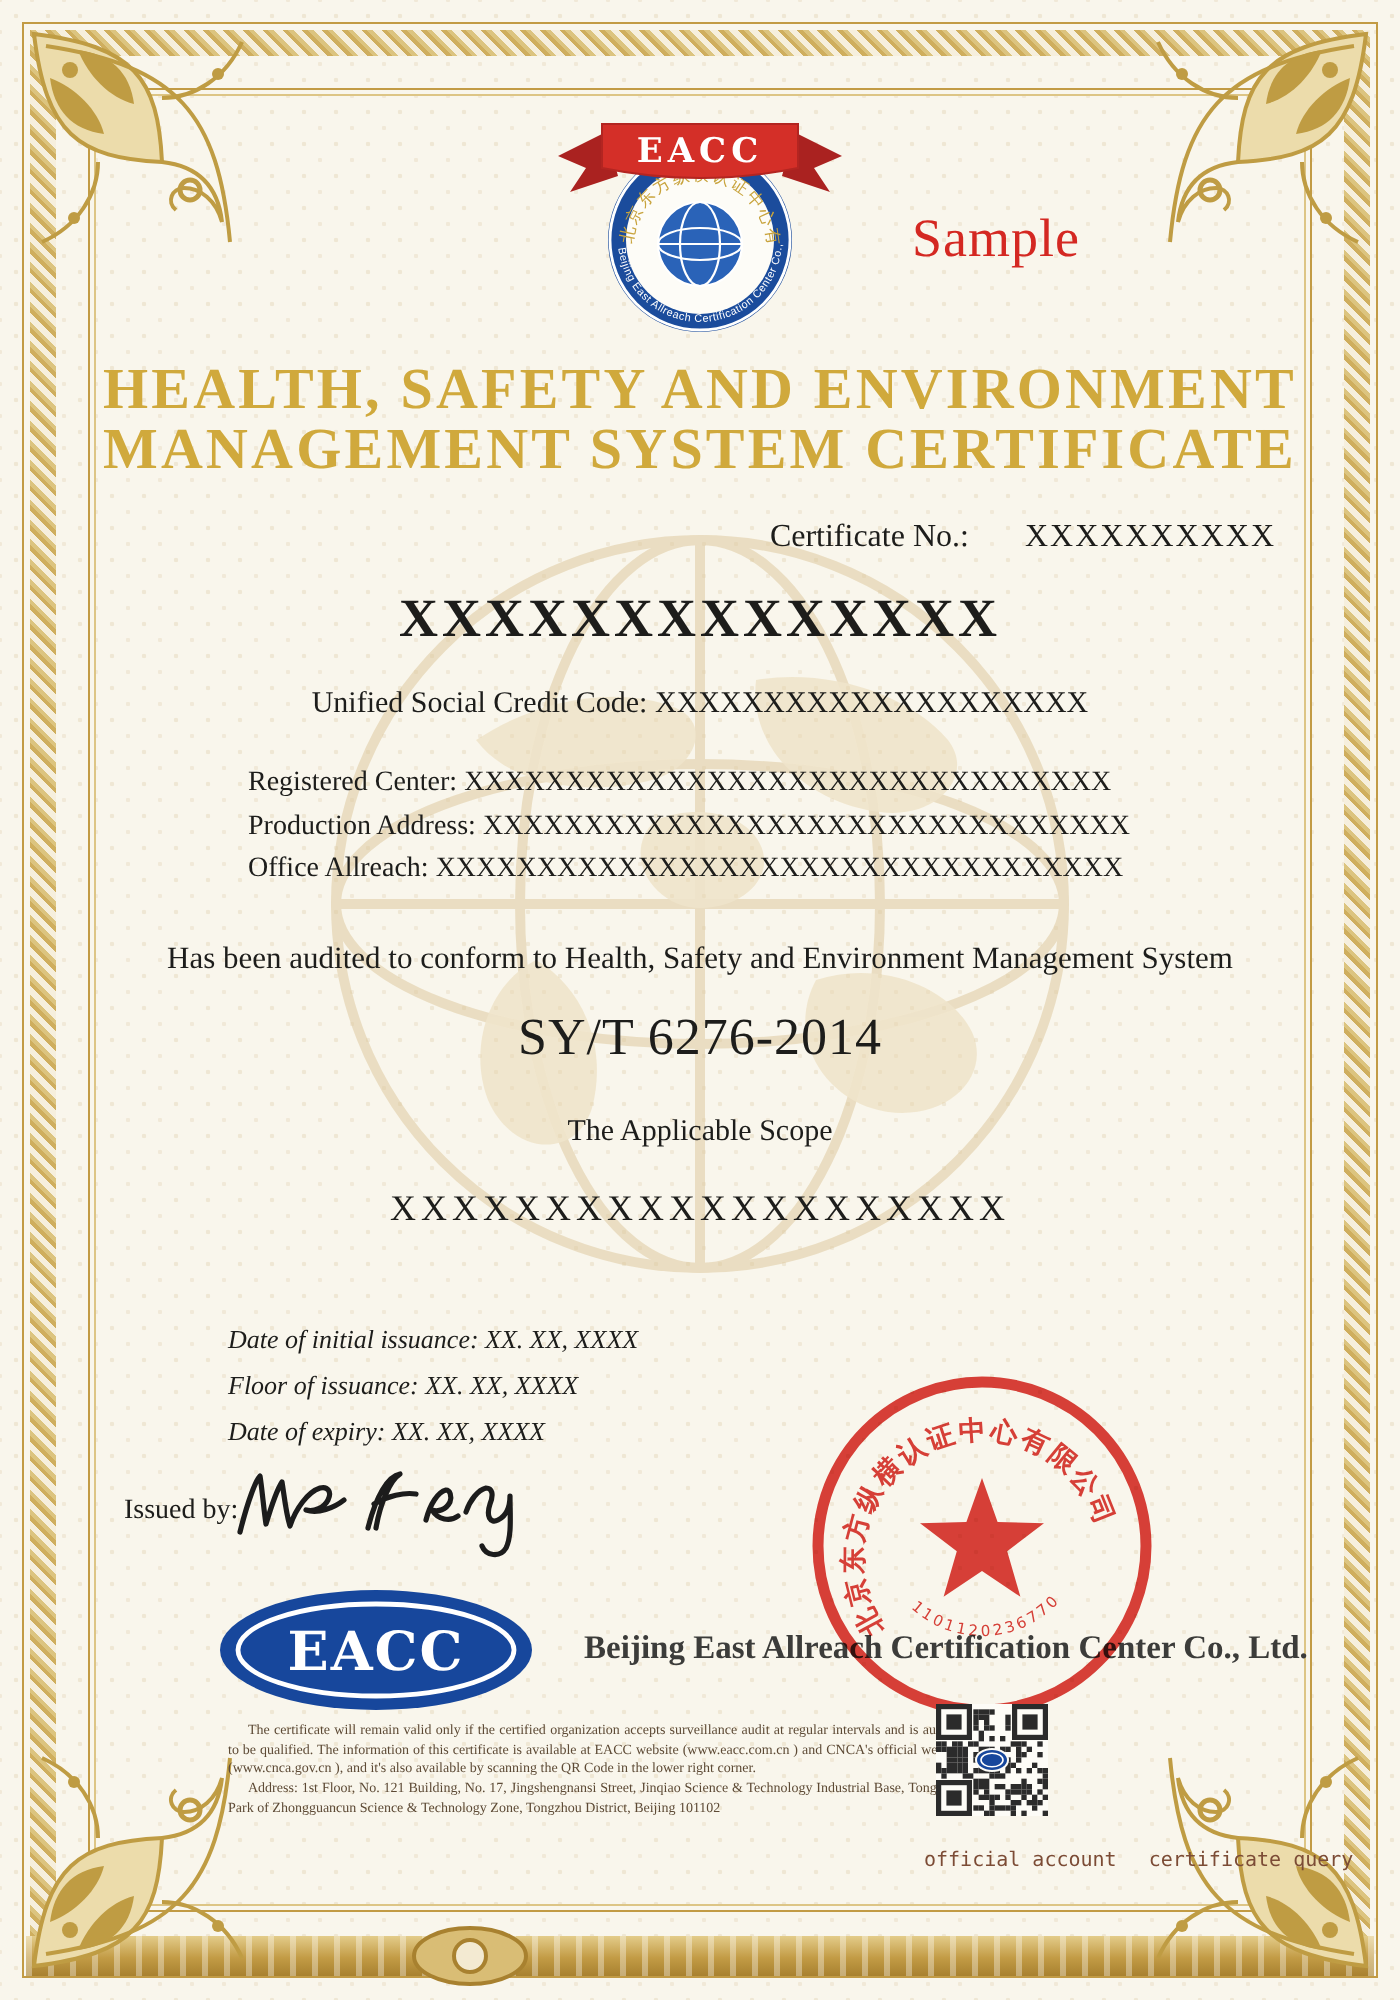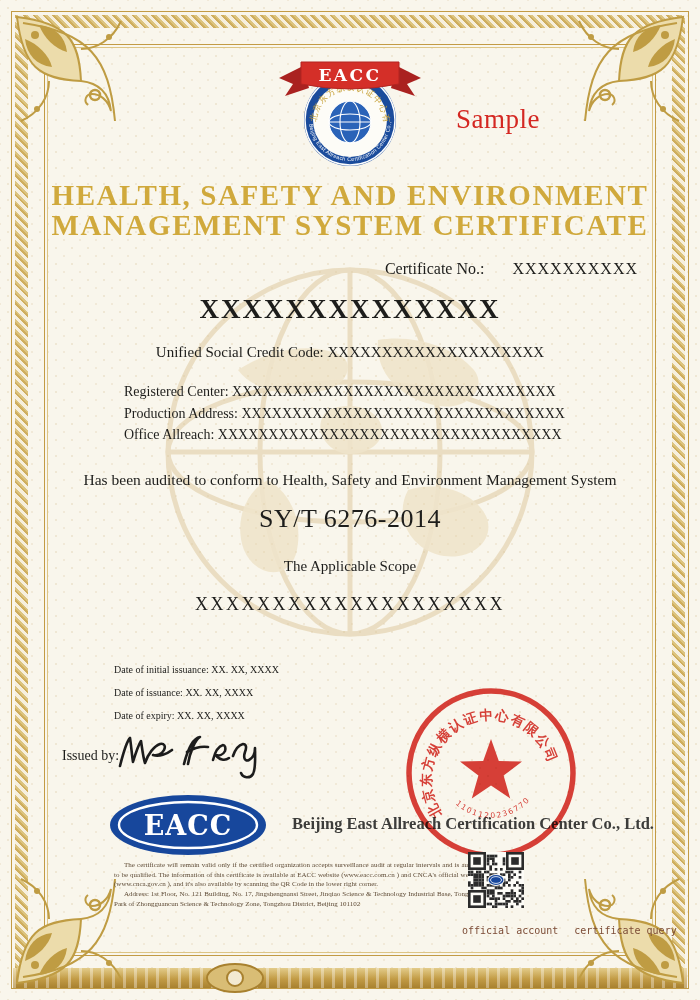--- a/index.html
+++ b/index.html
@@ -39,21 +39,21 @@
   .title{top:180px;font-weight:bold;color:#d0a93c;font-size:29px;letter-spacing:1.6px;line-height:30px;}
   .certno{top:260px;right:62px;font-size:16px;}
   .certno .val{margin-left:28px;letter-spacing:1px;}
   .orgname{top:294px;font-size:27px;font-weight:bold;letter-spacing:2px;}
   .creditcode{top:344px;font-size:15px;}
   .addresses{left:124px;top:381px;font-size:14px;line-height:21.5px;white-space:nowrap;}
   .audit{top:471px;font-size:15.5px;}
   .standard{top:504px;font-size:26px;letter-spacing:.5px;}
   .scopelabel{top:558px;font-size:15px;}
   .scopeval{top:594px;font-size:18px;letter-spacing:2.5px;}
-  .dates{left:114px;top:658px;font-size:10px;line-height:23px;white-space:nowrap;}
+  .dates{left:114px;top:658px;font-size:13px;line-height:23px;white-space:nowrap;font-style:italic;}
   .issuedby{left:62px;top:748px;font-size:14px;}
   .signature{position:absolute;left:112px;top:728px;width:160px;height:52px;}
   .bottom-logo{position:absolute;left:106px;top:793px;width:164px;height:64px;}
   .company-line{position:absolute;left:278px;top:814px;width:390px;font-size:16.5px;font-weight:bold;color:#3c3c3a;text-align:center;}
   .seal{position:absolute;left:404px;top:686px;width:174px;height:174px;mix-blend-mode:multiply;opacity:.92;}
   .fineprint{position:absolute;left:94px;top:861px;width:368px;font-size:7px;line-height:1.38;color:#5d4a35;text-align:justify;margin-left:20px;}
   .fineprint p{margin:0;text-indent:10px;}
   .qr{position:absolute;left:468px;top:852px;width:56px;height:56px;}
   .qr-labels{position:absolute;left:462px;top:925px;width:170px;font-family:"DejaVu Sans Mono",monospace;font-size:10px;color:#7c4c36;white-space:nowrap;}
   .qr-labels span.ql2{margin-left:16px;}
@@ -175,21 +175,21 @@
     <div><span>Office Allreach: </span><span>XXXXXXXXXXXXXXXXXXXXXXXXXXXXXXXXXX</span></div>
   </div>
 
   <div class="abs center audit">Has been audited to conform to Health, Safety and Environment Management System</div>
   <div class="abs center standard">SY/T 6276-2014</div>
   <div class="abs center scopelabel">The Applicable Scope</div>
   <div class="abs center scopeval">XXXXXXXXXXXXXXXXXXXX</div>
 
   <div class="abs dates">
     <div><span>Date of initial issuance: </span><span>XX. XX, XXXX</span></div>
-    <div><span>Date of issuance: </span><span>XX. XX, XXXX</span></div>
+    <div><span>Floor of issuance: </span><span>XX. XX, XXXX</span></div>
     <div><span>Date of expiry: </span><span>XX. XX, XXXX</span></div>
   </div>
 
   <div class="abs issuedby">Issued by:</div>
   <svg class="signature" viewBox="0 0 160 52" aria-label="Wu Fangru">
     <g fill="none" stroke="#1c1c1c" stroke-width="2.6" stroke-linecap="round" stroke-linejoin="round">
       <path d="M8,38 C12,22 16,12 18,10 C19,16 20,28 21,34 C24,24 27,16 29,13 C30,19 31,29 33,35 C36,26 42,18 48,16 C52,15 54,18 52,22 C50,26 45,28 41,27 C47,29 55,26 60,22"></path>
       <path d="M72,36 C76,20 82,10 88,9 C83,12 78,24 76,36 M75,24 C82,20 90,18 96,19"></path>
       <path d="M101,32 C103,24 107,18 111,17 C113,17 114,20 113,23 C111,27 107,28 104,27 C107,32 113,33 117,30"></path>
       <path d="M121,28 C123,22 127,17 131,16 C134,16 135,19 133,24 C131,30 133,34 137,32 C141,30 143,26 143,20 C143,30 144,40 141,46 C138,51 131,50 129,45"></path>

